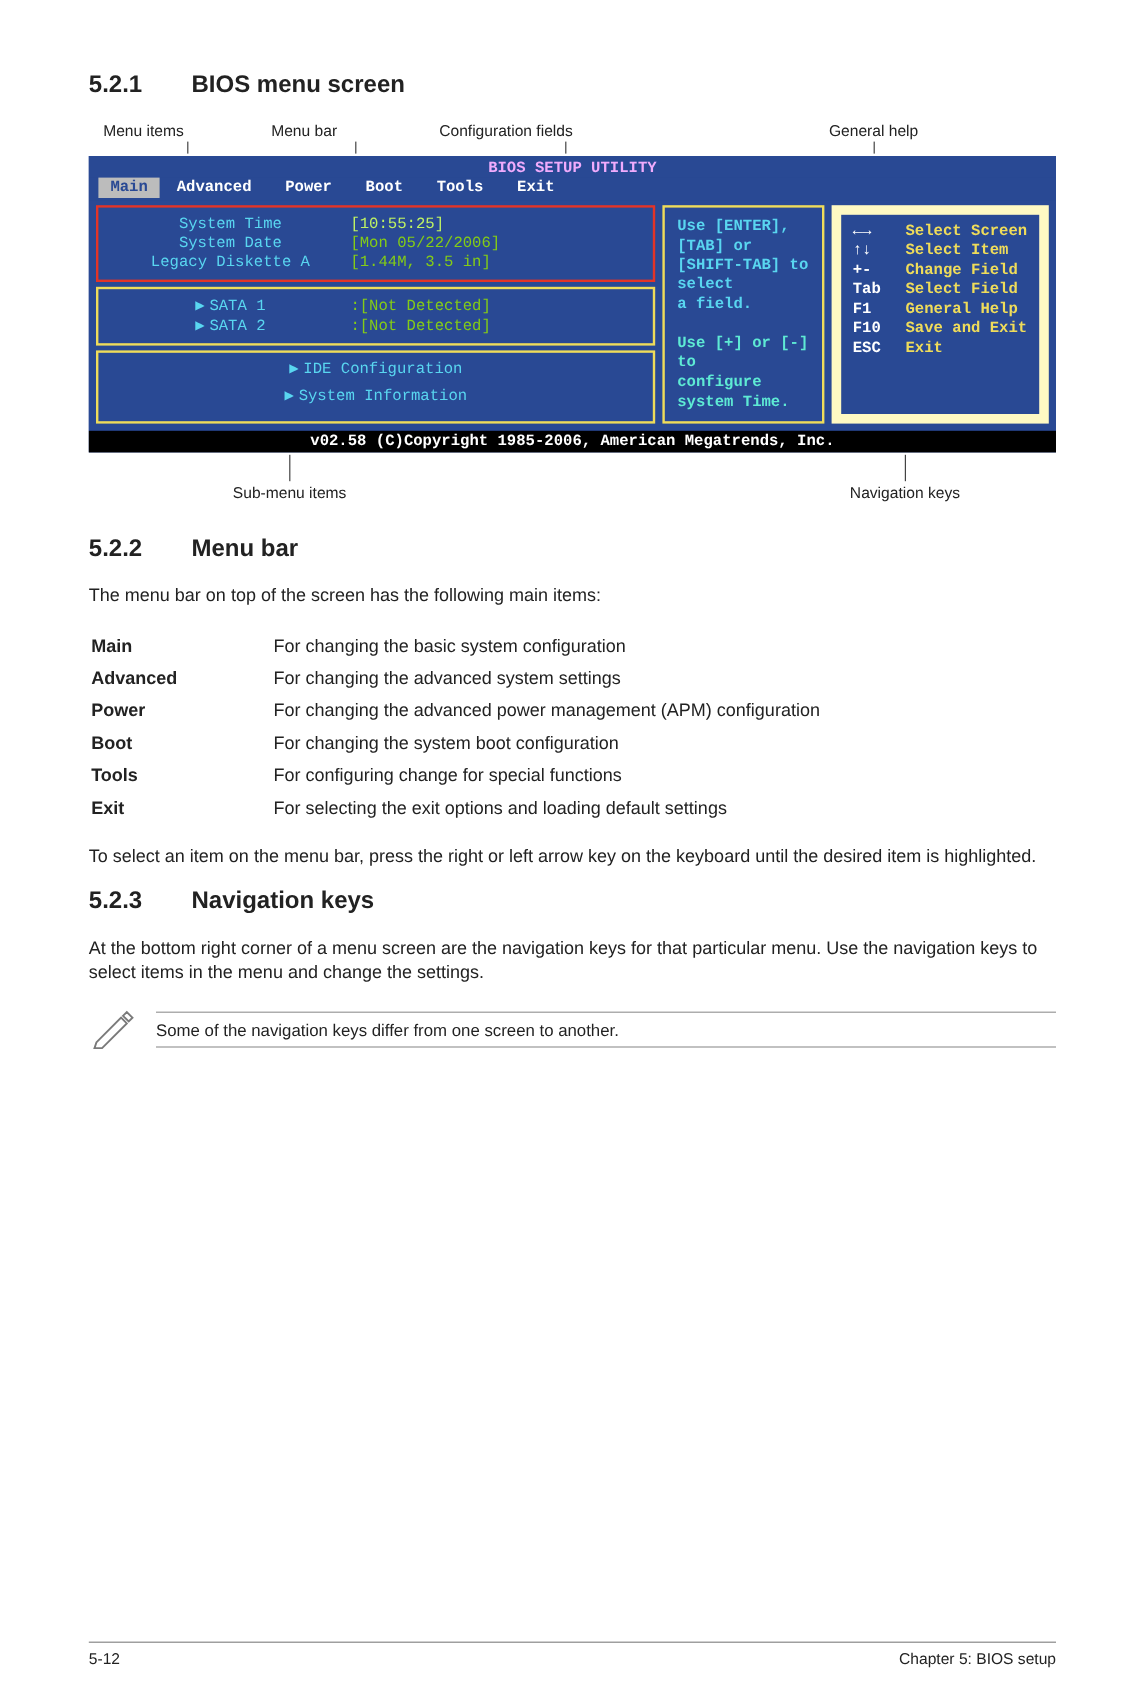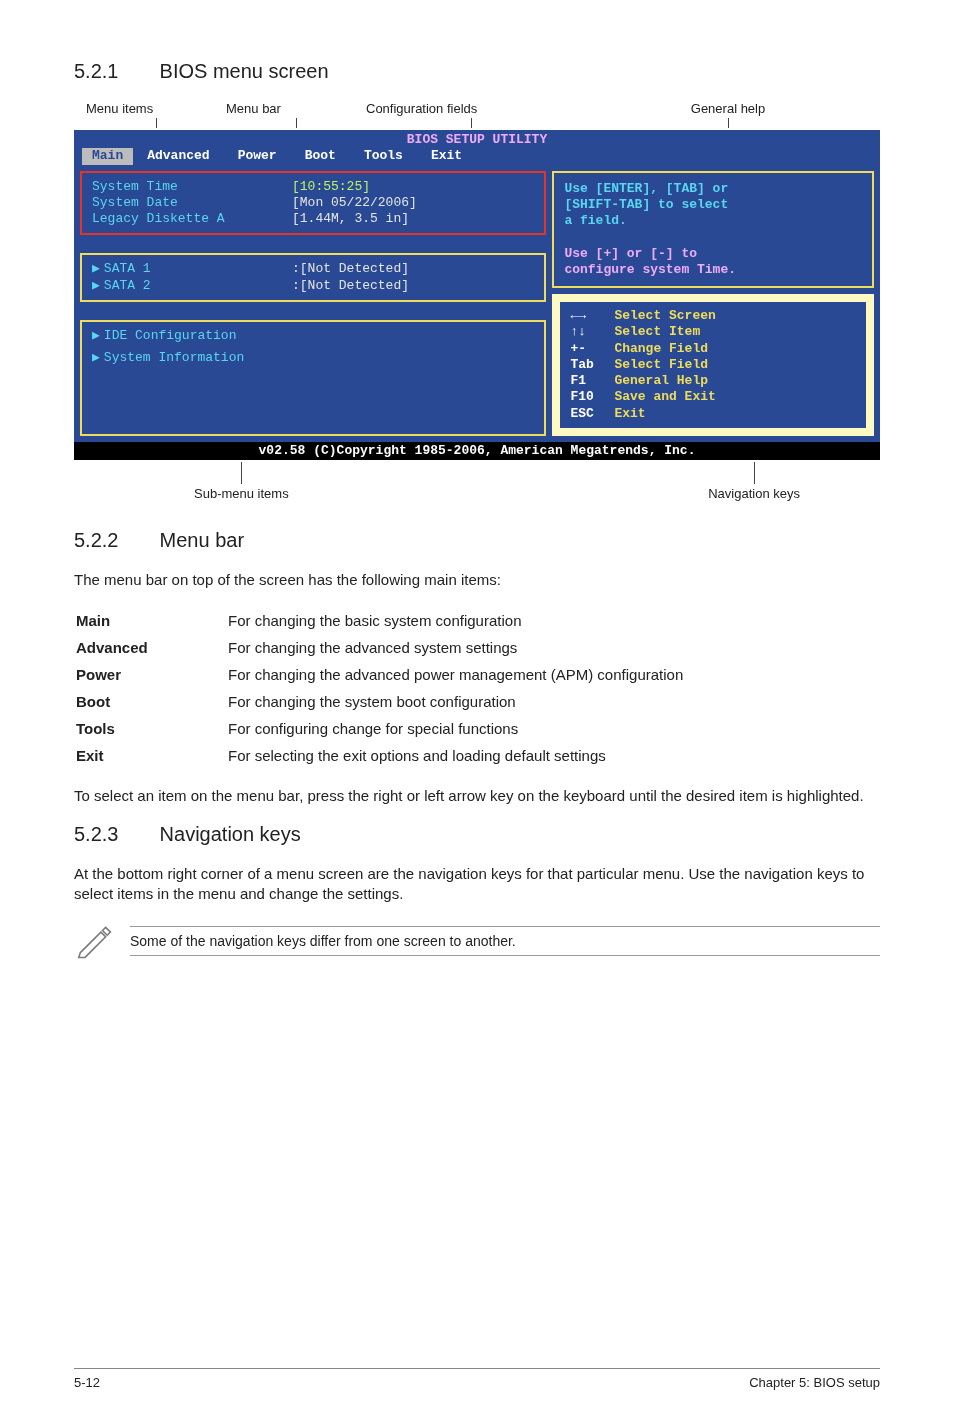--- a/index.html
+++ b/index.html
@@ -6,21 +6,21 @@
   body {
     background: #fff;
     font-family: Arial, Helvetica, sans-serif;
     font-size: 15px;
     color: #222;
     width: 954px;
     height: 1406px;
     padding: 60px 74px 30px 74px;
     position: relative;
   }
-  h2 { font-size: 20px; font-weight: normal; margin-bottom: 18px; }
+  h2 { font-size: 20px; font-weight: bold; margin-bottom: 18px; }
   .section-num { display: inline-block; width: 80px; }
   .diagram-labels-top {
     display: flex;
     font-size: 13px;
     margin-bottom: 2px;
     padding-left: 12px;
   }
   .lbl { position: relative; }
   .tick { width: 1px; height: 10px; background: #444; margin: 2px auto 0; }
   .lbl-menuitems { width: 140px; }
@@ -58,49 +58,49 @@
   .bios-body {
     display: flex;
     background: #294994;
     padding: 4px 6px 6px 6px;
     gap: 6px;
   }
   .bios-left {
     flex: 1.45;
     display: flex;
     flex-direction: column;
-    gap: 18px;
+    gap: 4px;
+    text-align: center;
   }
   .bios-panel {
     border: 2px solid #efdc5a;
     background: #294994;
     padding: 6px 10px;
     color: #59d6f0;
   }
   .bios-panel.red { border-color: #e33427; }
   .bios-row { display: flex; }
   .bios-row .k { width: 200px; color: #59d6f0; }
-  .bios-row .v { color: #e5e5e5; }
+  .bios-row .v { color: #84cc16; }
   .bios-row.hl .v { color: #bef264; }
   .bios-sub { color: #59d6f0; }
   .tri { color: #59d6f0; margin-right: 4px; }
   .bios-right {
     flex: 1;
     display: flex;
-    flex-direction: column;
     gap: 6px;
   }
   .bios-help {
     border: 2px solid #efdc5a;
     padding: 8px 10px;
     color: #59d6f0;
     font-weight: bold;
     flex: 1;
   }
-  .bios-help .yl { color: #f0abfc; }
+  .bios-help .yl { color: #5eead4; }
   .bios-nav {
     border: 8px solid #fef9c3;
     padding: 6px 10px;
     color: #efdc5a;
     font-weight: bold;
   }
   .bios-nav .wt { color: #fff; display: inline-block; width: 44px; }
   .bios-footer {
     background: #000;
     color: #fff;

